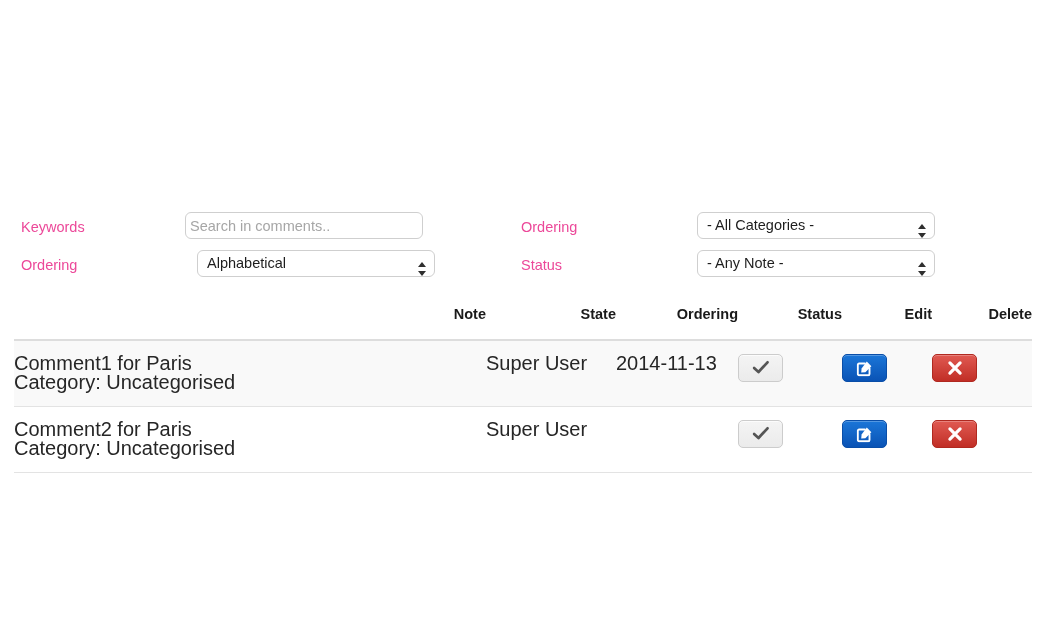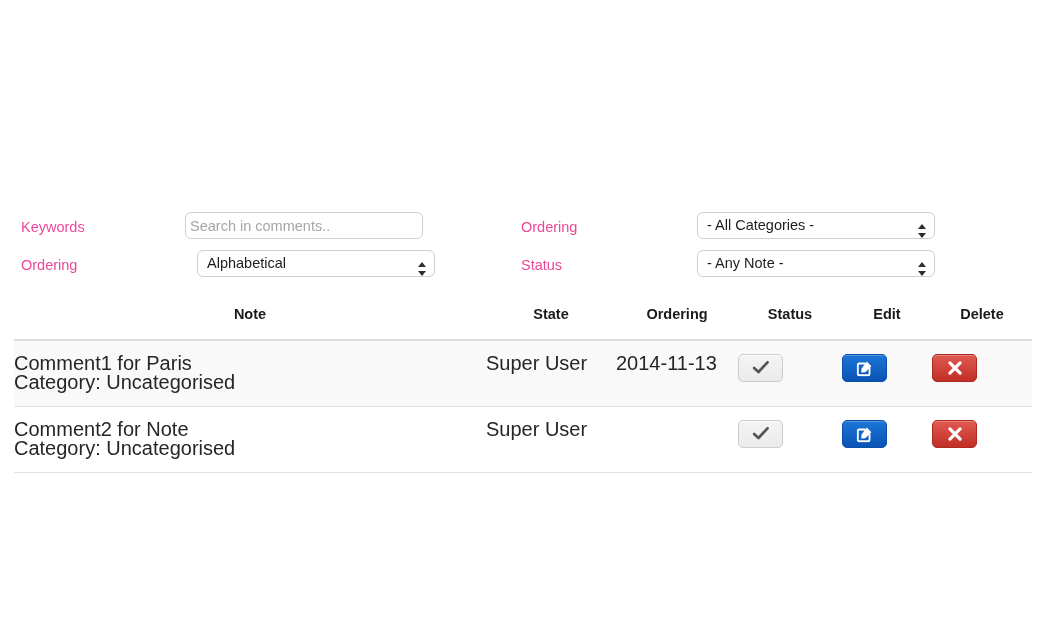--- a/index.html
+++ b/index.html
@@ -148,21 +148,21 @@
   }
   table.grid {
     width: 1018px;
     border-collapse: collapse;
     table-layout: fixed;
   }
   table.grid thead th {
     font-size: 14.5px;
     font-weight: bold;
     color: #1a1a1a;
-    text-align: center;
+    text-align: right;
     padding: 0 0 16px 0;
     border-bottom: 2px solid #dddddd;
     vertical-align: top;
     line-height: 17px;
   }
   table.grid tbody td {
     font-size: 20px;
     color: #262626;
     border-bottom: 1px solid #e3e3e3;
     padding: 13px 0 14px 0;
@@ -323,21 +323,21 @@
             <span class="btn btn-delete">
               <svg width="15" height="15" viewBox="0 0 15 15">
                 <path d="M2.4 2.4 L12.6 12.6 M12.6 2.4 L2.4 12.6" stroke="#ffffff" stroke-width="3.2" stroke-linecap="round"></path>
               </svg>
             </span>
           </td>
         </tr>
 
         <tr>
           <td class="c-note">
-            <span class="note-line">Comment2 for Note</span>
+            <span class="note-line">Comment2 for Paris</span>
             <span class="note-cat">Category: Uncategorised</span>
           </td>
           <td class="c-user">Super User</td>
           <td class="c-rev"></td>
           <td class="c-status">
             <span class="btn btn-status">
               <svg width="17" height="15" viewBox="0 0 17 15">
                 <path d="M1.6 7.4 L6.0 11.5 L15.0 1.8" stroke="#555555" stroke-width="2.7" fill="none" stroke-linecap="round" stroke-linejoin="round"></path>
               </svg>
             </span>

